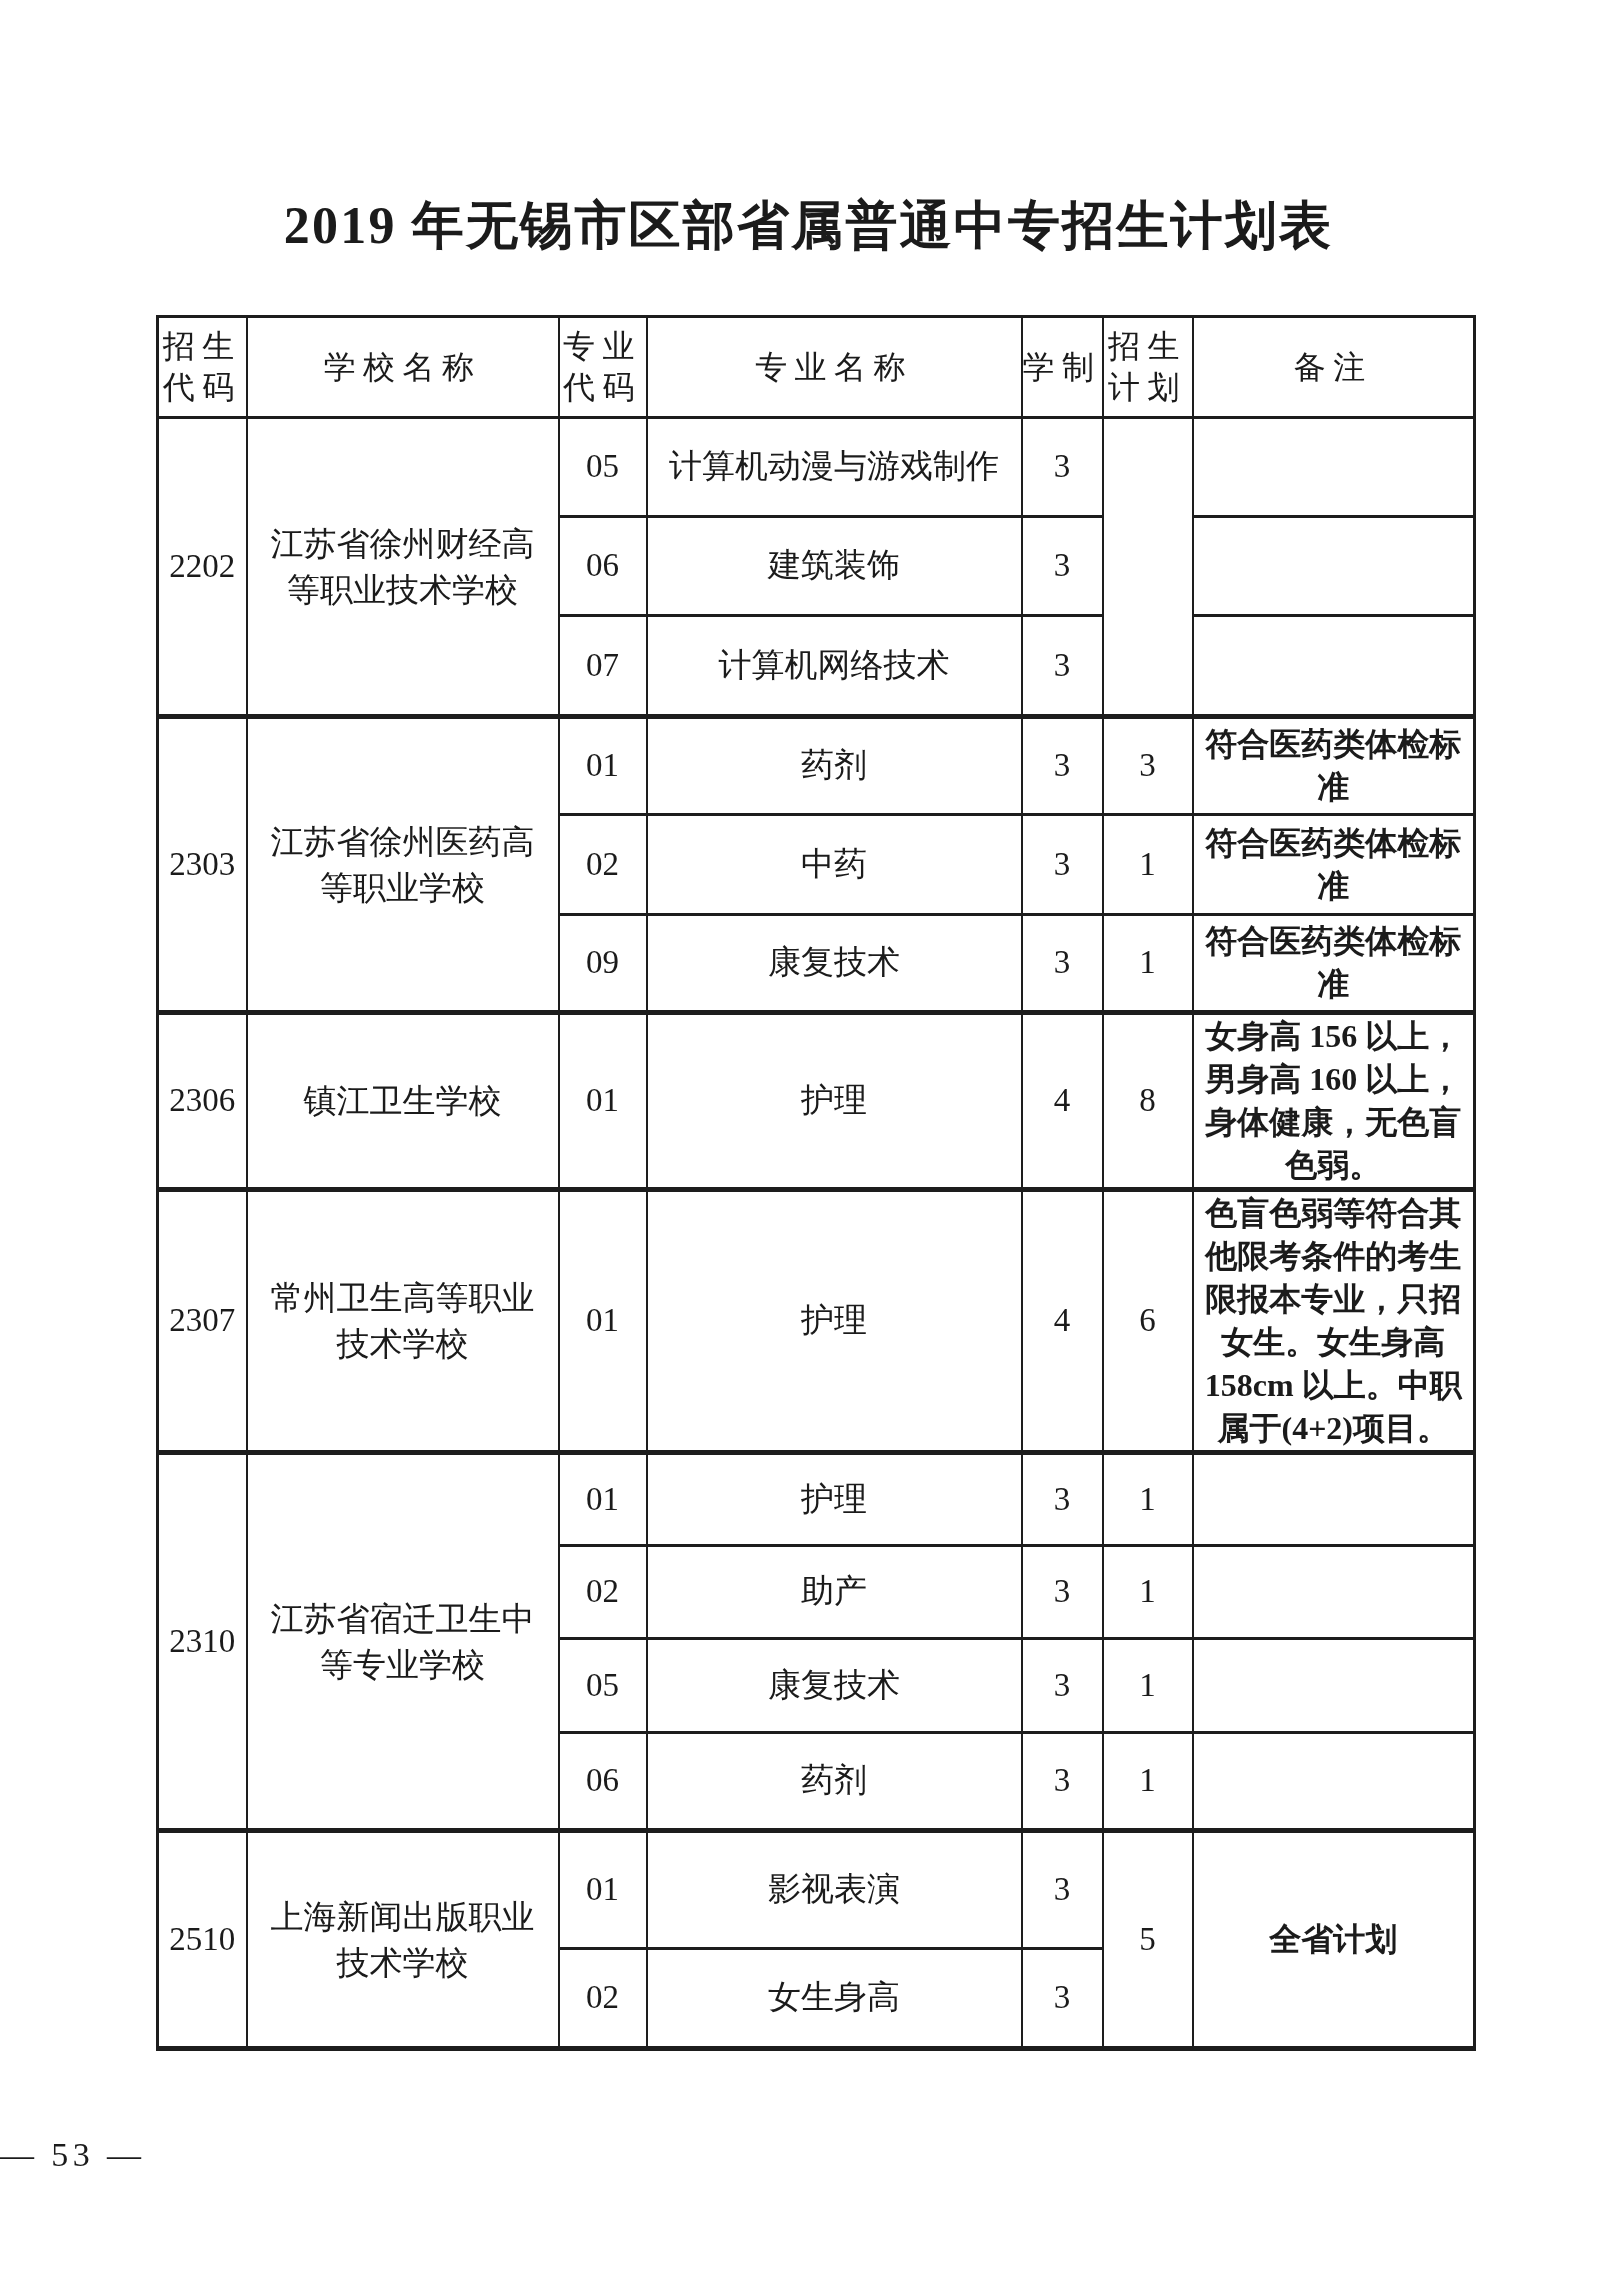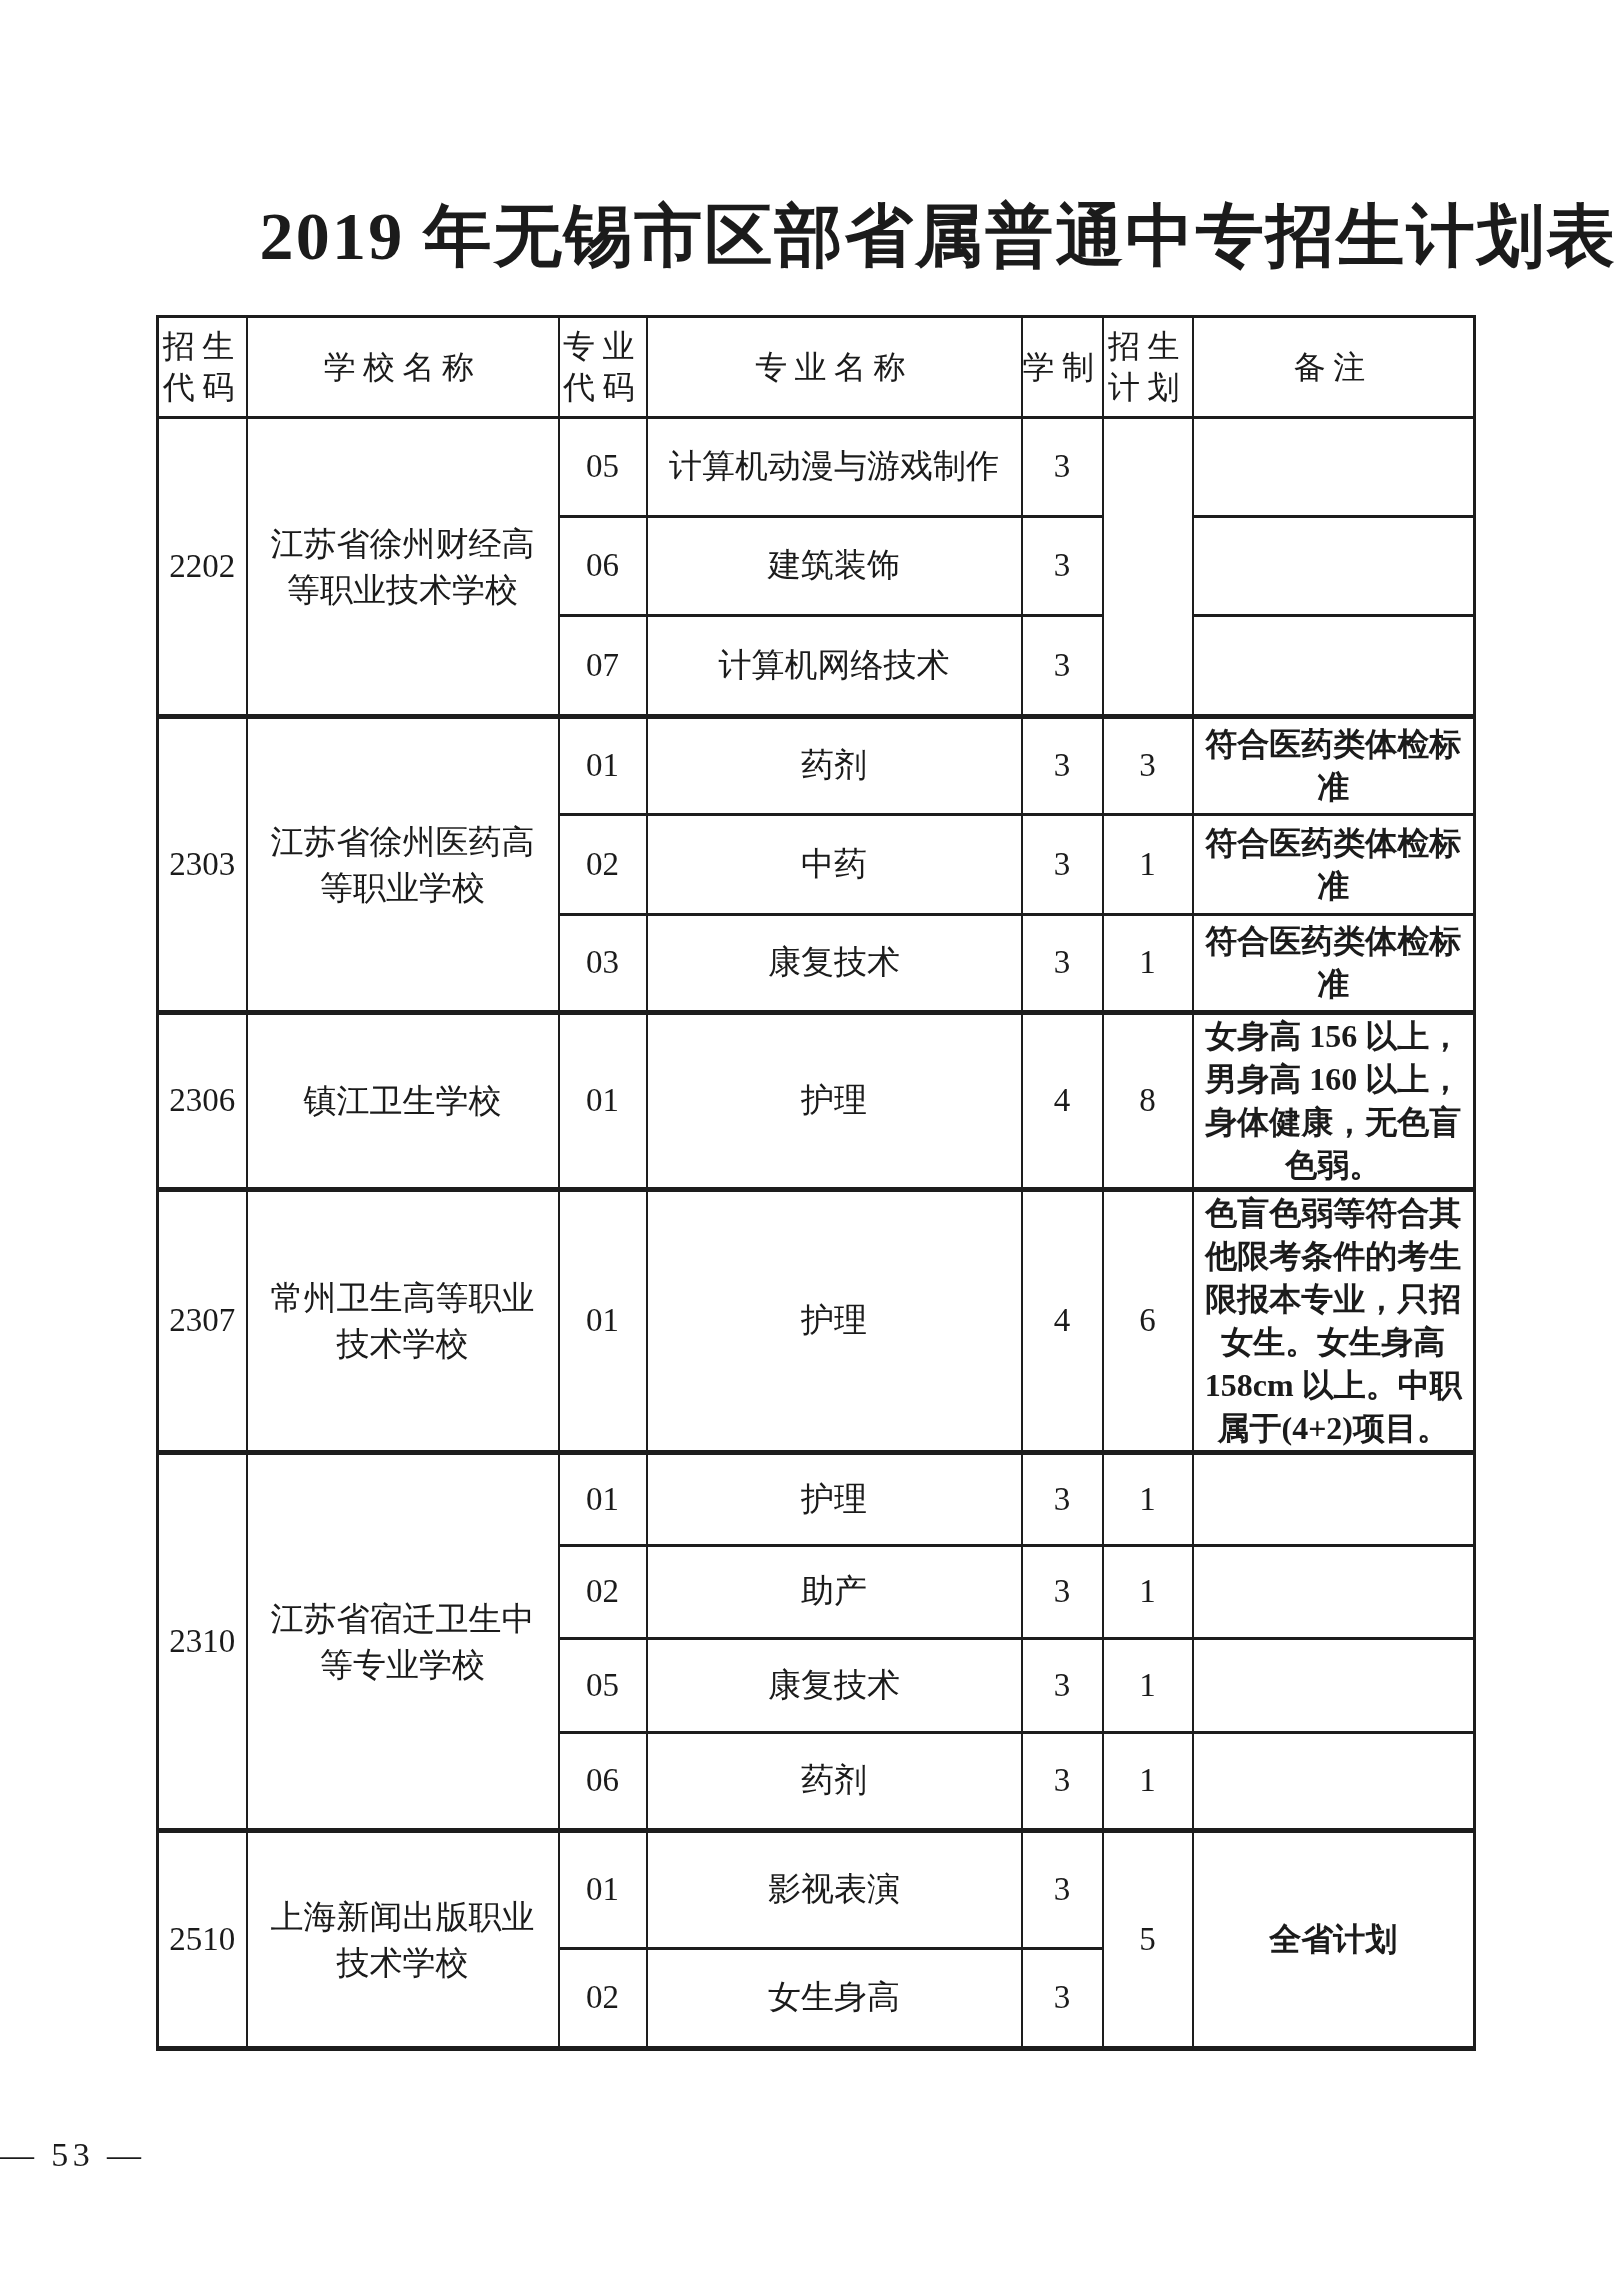--- a/index.html
+++ b/index.html
@@ -11,22 +11,22 @@
     font-family: "Liberation Serif", "DejaVu Serif", serif;
     color: #1b1b1b;
     overflow: hidden;
   }
 
   .doc-title {
     position: absolute;
     top: 191px;
     left: 0;
     width: 100%;
-    text-align: right;
-    font-size: 68px;
+    text-align: center;
+    font-size: 52px;
     font-weight: bold;
     letter-spacing: 2.2px;
     white-space: nowrap;
   }
 
   table.plan-table {
     position: absolute;
     left: 156px;
     top: 315px;
     width: 1317px;
@@ -129,21 +129,21 @@
     <td class="cell-remark">符合医药类体检标准</td>
   </tr>
   <tr style="height:100px">
     <td>02</td>
     <td class="cell-major">中药</td>
     <td>3</td>
     <td>1</td>
     <td class="cell-remark">符合医药类体检标准</td>
   </tr>
   <tr style="height:98px">
-    <td>03</td>
+    <td>09</td>
     <td class="cell-major">康复技术</td>
     <td>3</td>
     <td>1</td>
     <td class="cell-remark">符合医药类体检标准</td>
   </tr>
 
   <tr class="sb" style="height:174px">
     <td>2306</td>
     <td class="cell-school">镇江卫生学校</td>
     <td>01</td>

